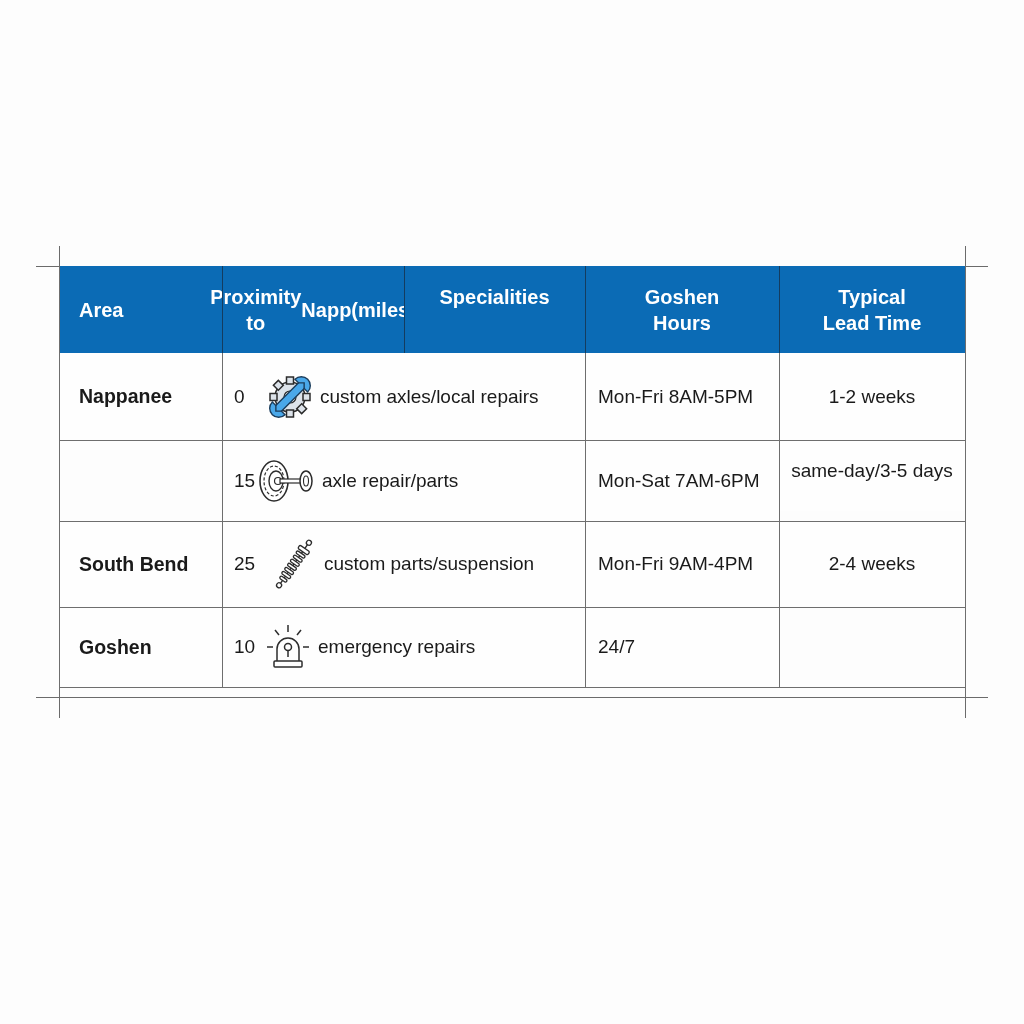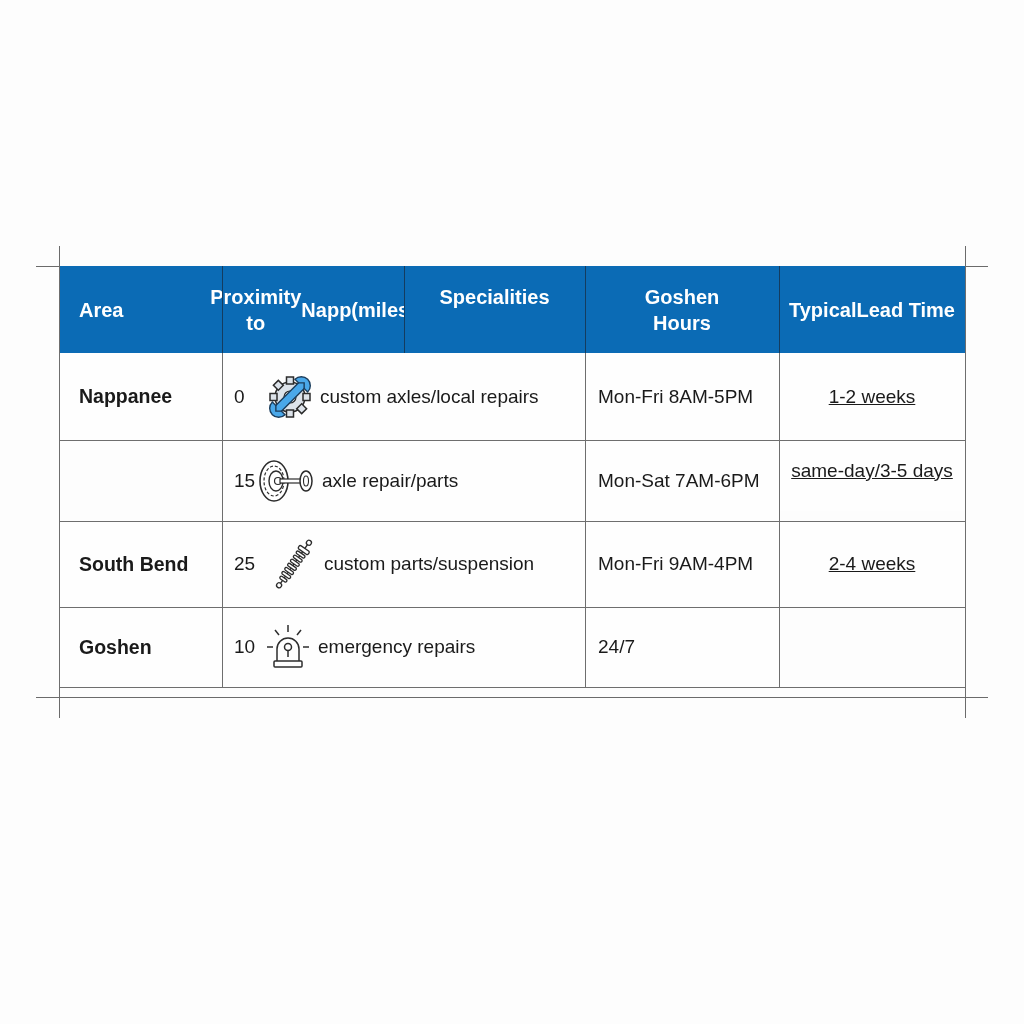--- a/index.html
+++ b/index.html
@@ -19,21 +19,21 @@
     .hdr.center { justify-content: center; text-align: center; }
     .hdr.left { padding-left: 20px; }
 
     .body-cell { background: #fefefe; font-size: 19px; }
     .area { font-weight: bold; padding-left: 20px; font-size: 19.5px; }
     .prox { padding-left: 12px; }
     .prox .num { display: inline-block; min-width: 24px; }
     .prox .ico { display: inline-block; width: 52px; height: 48px; margin: 0 4px 0 6px; }
     .prox .spec { white-space: nowrap; }
     .hours { padding-left: 13px; white-space: nowrap; }
-    .lead { justify-content: center; white-space: nowrap; text-decoration: underline; }
+    .lead { justify-content: center; white-space: nowrap; }
 
     .vline { position: absolute; width: 1px; background: #6e6e6e; }
     .hline { position: absolute; height: 1px; background: #6e6e6e; }
     .hdr-vline { position: absolute; width: 1px; background: #143c5f; }
   </style>
 </head>
 <body>
 
 <div class="crop-h" style="left:36px; top:266px; width:952px;"></div>
 <div class="crop-h" style="left:36px; top:697px; width:952px;"></div>
@@ -51,21 +51,21 @@
     <span>(miles)</span>
   </div>
   <div class="cell hdr center" style="left:345px; top:0; width:181px; height:62px;">
     <span>Specialities</span>
   </div>
   <div class="cell hdr" style="left:345px; top:62px; width:181px; height:25px;"></div>
   <div class="cell hdr center" style="left:526px; top:0; width:194px; height:87px; flex-direction:column; justify-content:center;">
     <span>Goshen</span>
     <span>Hours</span>
   </div>
-  <div class="cell hdr center" style="left:720px; top:0; width:186px; height:87px; flex-direction:row; justify-content:center;">
+  <div class="cell hdr center" style="left:720px; top:0; width:186px; height:87px; flex-direction:column; justify-content:center;">
     <span>Typical</span>
     <span>Lead Time</span>
   </div>
 
   <div class="hdr-vline" style="left:163px; top:0; height:87px;"></div>
   <div class="hdr-vline" style="left:345px; top:0; height:87px;"></div>
   <div class="hdr-vline" style="left:526px; top:0; height:87px;"></div>
   <div class="hdr-vline" style="left:720px; top:0; height:87px;"></div>
 
   <div class="cell body-cell area" style="left:0; top:87px; width:163px; height:87px;">

